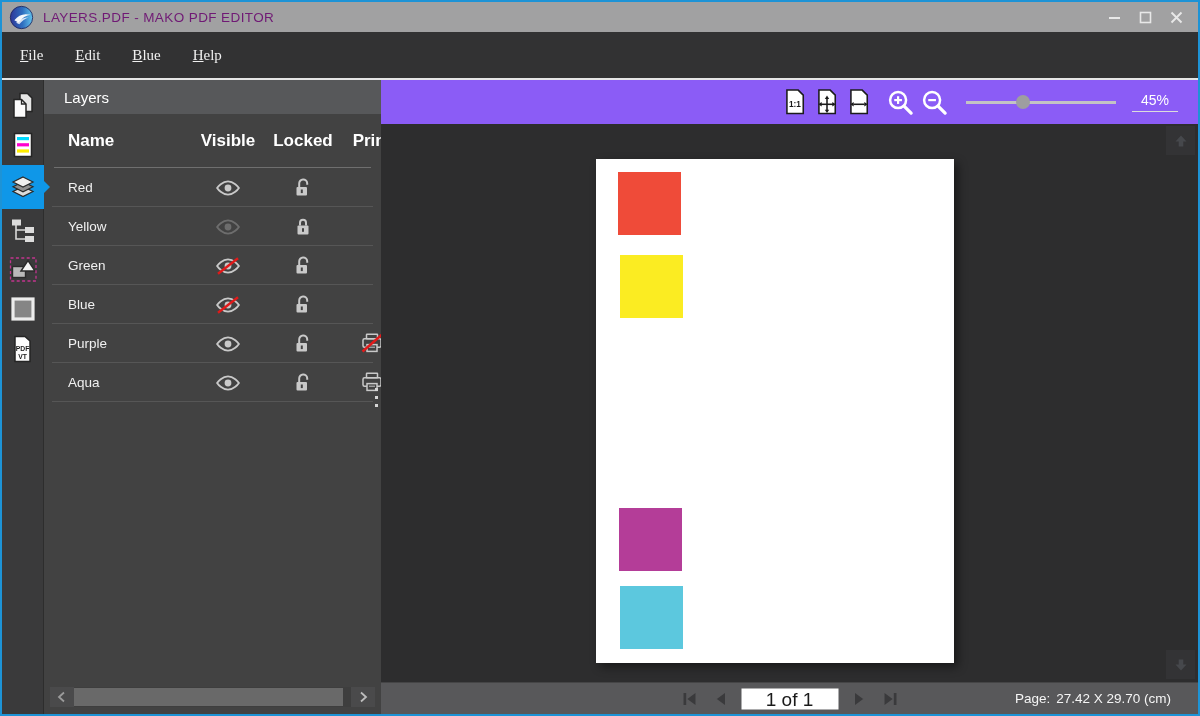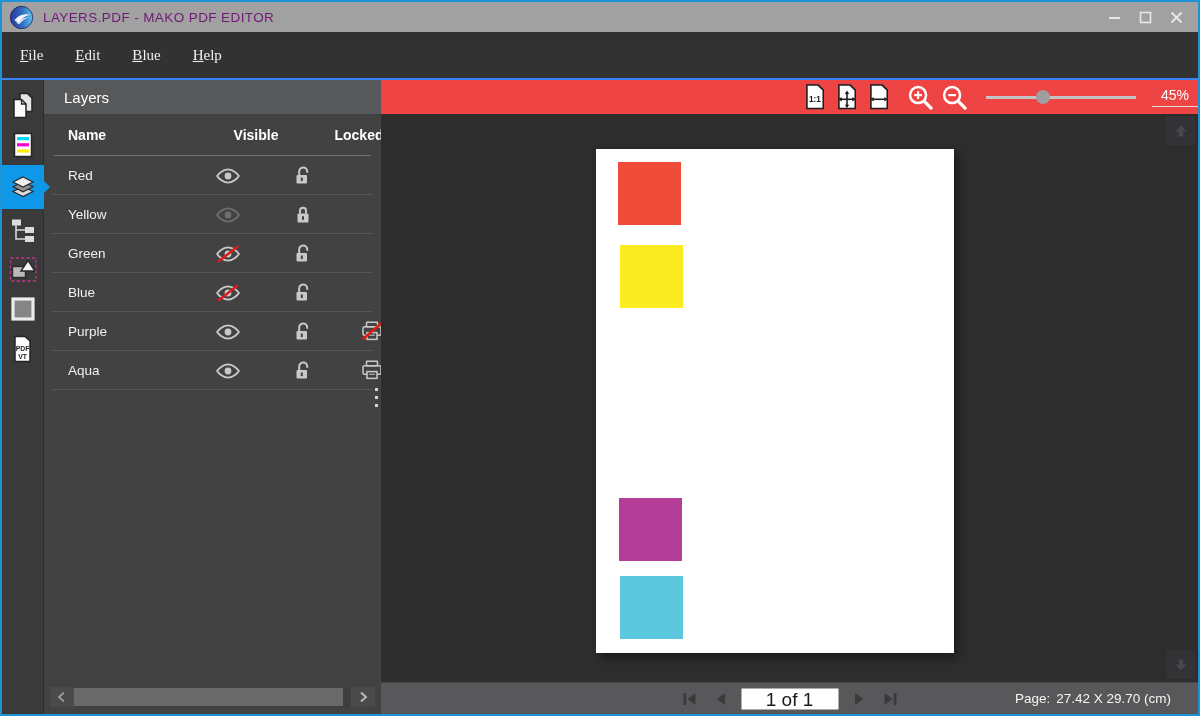--- a/index.html
+++ b/index.html
@@ -13,32 +13,32 @@
   .title-text { color:#701a75; font-size:13.5px; letter-spacing:.4px; }
   .win-controls { margin-left:auto; display:flex; align-items:center; gap:15px; padding-right:14px; }
   .win-btn { width:16px; height:16px; display:flex; align-items:center; justify-content:center; cursor:default; }
 
   
   .menubar { height:46px; background:#323233; display:flex; align-items:center; padding-left:2px; flex:0 0 auto;font-family:Liberation Serif, serif; }
   .menu-item { display:inline-block; padding:4px 16px; color:#f0f0f0; font-size:15px; cursor:default; }
   .menu-item::first-letter { text-decoration:underline; }
 
   
-  .main { flex:1 1 auto; display:flex; border-top:2px solid #3b82f6; min-height:0; }
+  .main { flex:1 1 auto; display:flex; border-top:2px solid #e5e5e5; min-height:0; }
 
   
   .iconstrip { width:42px; background:#3a3a3b; border-right:1px solid #2d2d2d; display:flex; flex-direction:column; padding-top:5px; flex:0 0 auto; }
   .tool { width:42px; height:40px; display:flex; align-items:center; justify-content:center; position:relative; }
   .tool.selected { background:#0f97e8; height:44px; }
   .tool.selected::after { content:''; position:absolute; right:-6px; top:50%; margin-top:-6px; border-left:6px solid #0f97e8; border-top:6px solid transparent; border-bottom:6px solid transparent; z-index:5; }
 
   
   .layers-panel { width:337px; background:#424242; display:flex; flex-direction:column; position:relative; flex:0 0 auto; }
   .panel-header { height:34px; background:#57585a; color:#fff; font-size:15px; display:flex; align-items:center; padding-left:20px; flex:0 0 auto; }
-  .cols-header { height:42px; display:grid; grid-template-columns:121px 78px 72px 66px; align-items:center; padding-left:24px; position:relative; color:#fff; font-size:14px; font-weight:bold; flex:0 0 auto;gap:28px; }
+  .cols-header { height:54px; display:grid; grid-template-columns:121px 78px 72px 66px; align-items:center; padding-left:24px; position:relative; color:#fff; font-size:17px; font-weight:bold; flex:0 0 auto; }
   .cols-header::after { content:''; position:absolute; left:10px; right:10px; bottom:0; height:1px; background:#6f6f6f; }
   .cols-header .ch { text-align:center; }
   .cols-header .ch.first { text-align:left; }
   .lrow { height:39px; display:grid; grid-template-columns:121px 78px 72px 66px; align-items:center; padding-left:24px; position:relative; flex:0 0 auto; }
   .lrow::after { content:''; position:absolute; left:8px; right:8px; bottom:0; height:1px; background:#565656; }
   .lname { color:#f0f0f0; font-size:13.5px; }
   .cell { display:flex; align-items:center; justify-content:center; color:#c9c9c9; }
   .cell svg { display:block; }
   .strike { display:none; }
   .eye-cell[data-state="hidden"] .strike { display:block; }
@@ -52,21 +52,21 @@
   .splitter { position:absolute; right:1px; top:306px; display:flex; flex-direction:column; gap:5px; padding:2px; z-index:4; }
   .splitter i { width:3px; height:3px; background:#d6d6d6; display:block; }
 
   .hscroll { position:absolute; left:6px; right:6px; bottom:7px; height:20px; display:flex; align-items:center; }
   .hs-btn { width:24px; height:20px; background:#4a4a4b; display:flex; align-items:center; justify-content:center; flex:0 0 auto; }
   .hs-track { flex:1; height:20px; background:#3e3e3e; position:relative; }
   .hs-thumb { position:absolute; left:0; top:1px; bottom:1px; width:97%; background:#696969; }
 
   
   .canvas-col { flex:1; display:flex; flex-direction:column; min-width:0; }
-  .viewer-toolbar { height:34px; background:#ef4444; display:flex; align-items:center; justify-content:flex-end; flex:0 0 auto; }
+  .viewer-toolbar { height:44px; background:#8b5cf6; display:flex; align-items:center; justify-content:flex-end; padding-right:20px; flex:0 0 auto; }
   .fit-group { display:flex; gap:10px; align-items:center; }
   .zoom-group { display:flex; gap:7px; align-items:center; margin-left:17px; }
   .tbtn { display:flex; align-items:center; justify-content:center; }
   .slider { width:150px; height:16px; position:relative; margin-left:18px; }
   .slider .track { position:absolute; left:0; right:0; top:7px; height:2.5px; background:#c3c3c4; }
   .slider .thumb { position:absolute; top:1px; width:14px; height:14px; border-radius:50%; background:#9e9ea0; margin-left:-7px; }
   .zoom-field { width:46px; margin-left:16px; color:#fff; font-size:14px; text-align:center; border-bottom:1px solid #dcdcdc; padding-bottom:3px; }
 
   .canvas { flex:1; background:#2d2d2e; position:relative; overflow:hidden; }
   .vscroll-btn { position:absolute; right:3px; width:29px; height:29px; background:#333335; display:flex; align-items:center; justify-content:center; }

